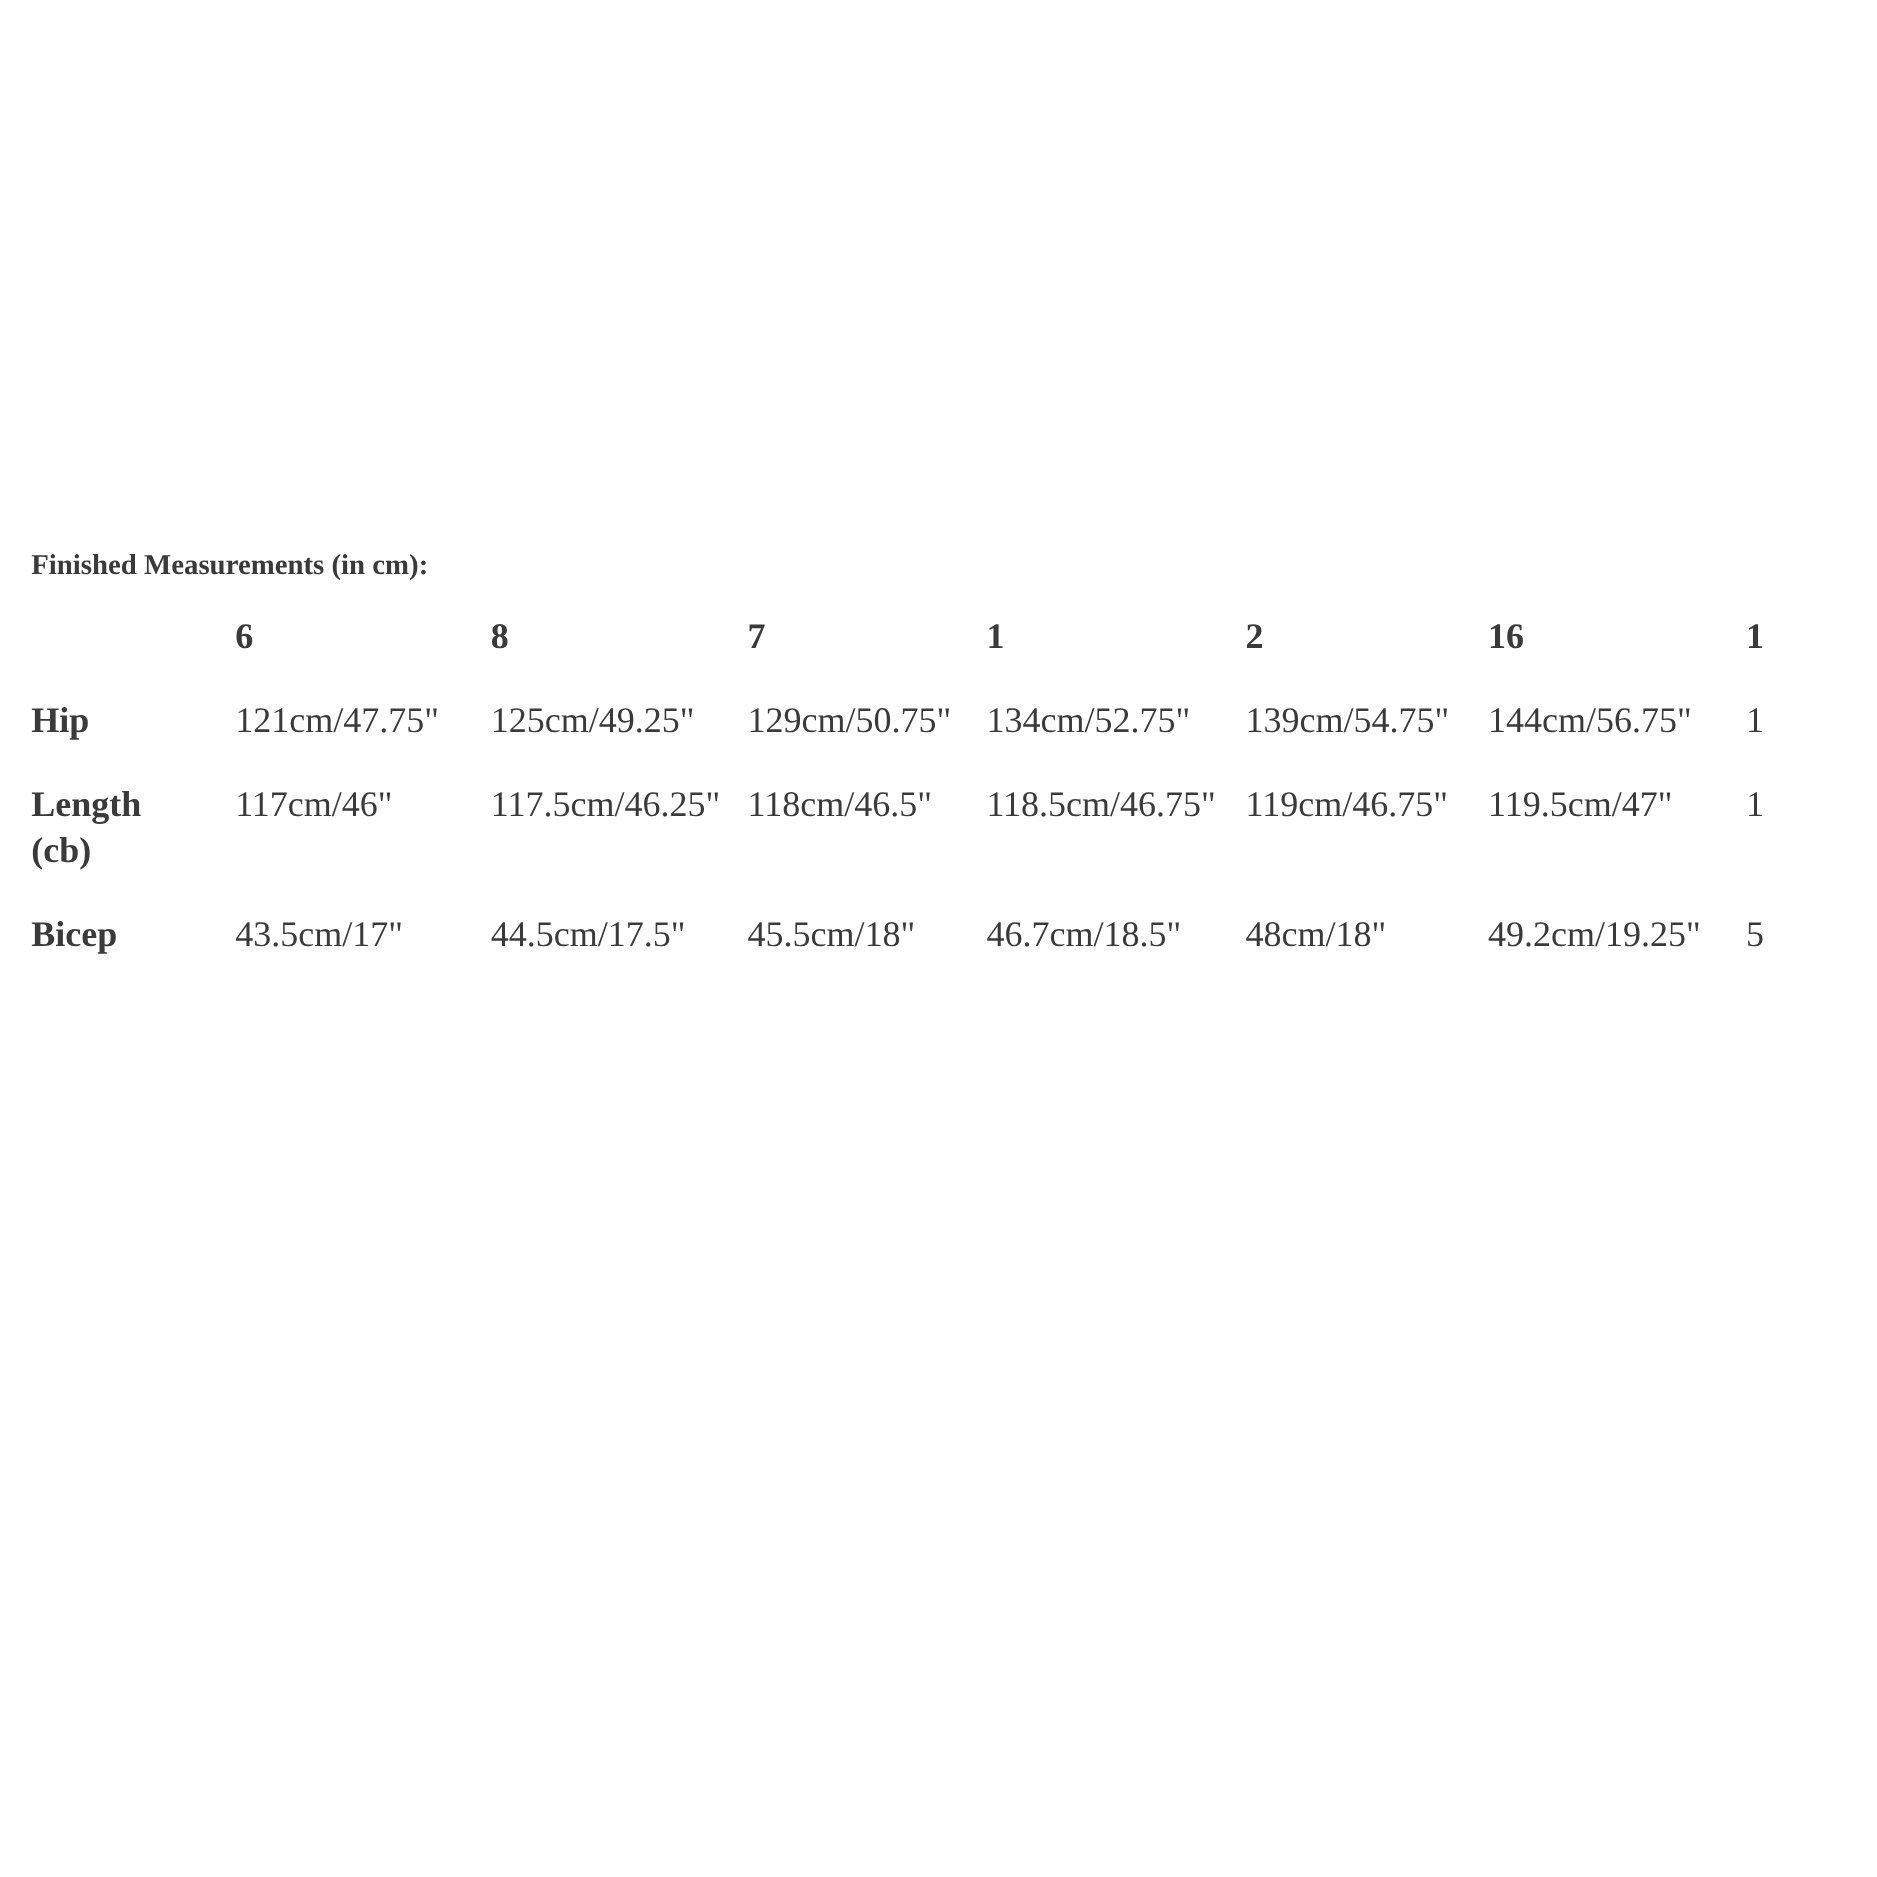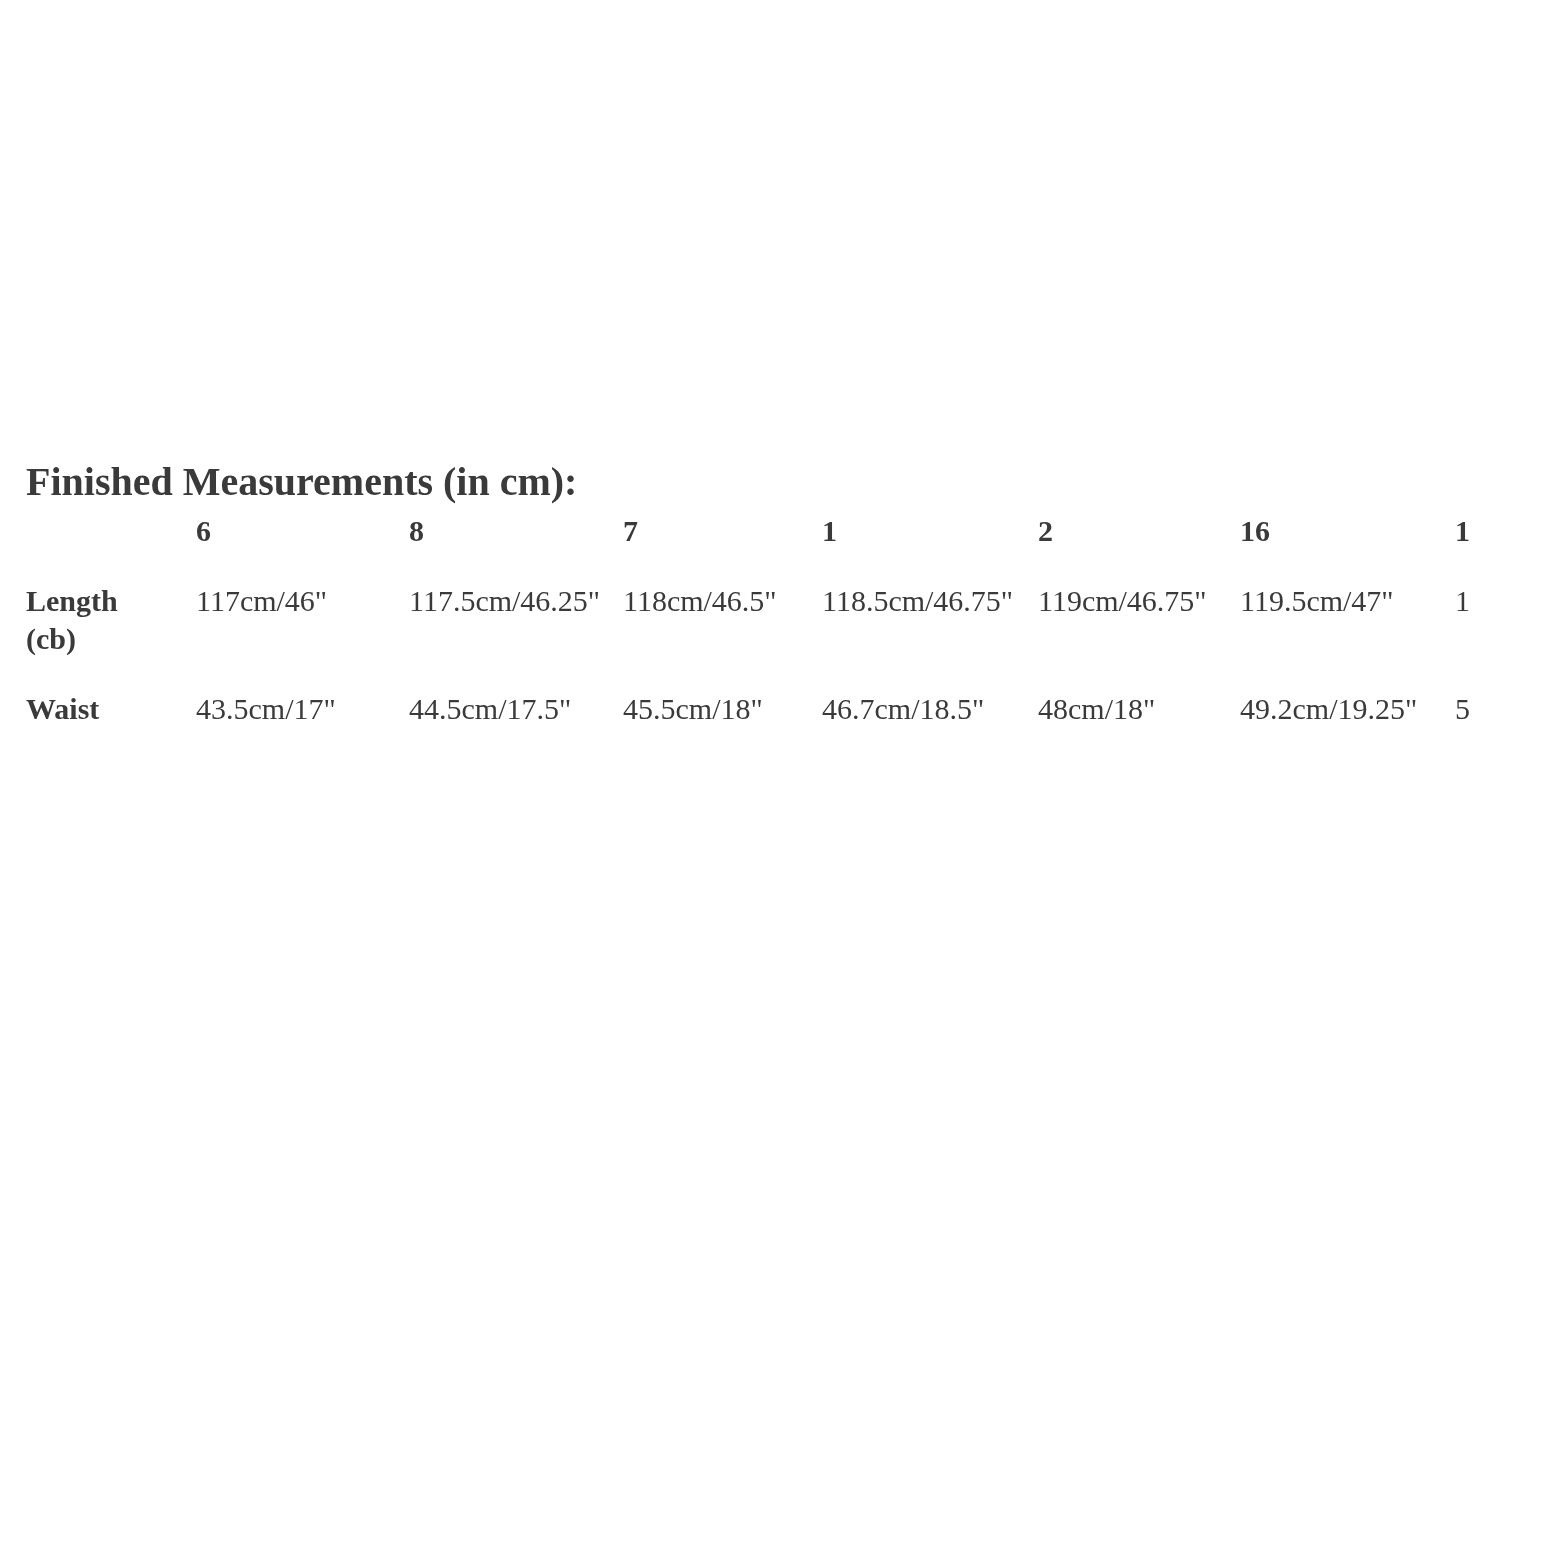--- a/index.html
+++ b/index.html
@@ -13,21 +13,21 @@
     height: 1564px;
     background: #ffffff;
     font-family: "Liberation Serif", serif;
     color: #3a3a3a;
     overflow: hidden;
   }
   .title {
     position: absolute;
     left: 26px;
     top: 458px;
-    font-size: 40px;
+    font-size: 24px;
     font-weight: bold;
     white-space: nowrap;
   }
   table.meas {
     position: absolute;
     left: 26px;
     top: 512px;
     border-collapse: collapse;
     table-layout: fixed;
   }
@@ -79,39 +79,51 @@
       <th>8</th>
       <th>7</th>
       <th>1</th>
       <th>2</th>
       <th>16</th>
       <th>1</th>
     </tr>
 
 
 
+    <tr>
+      <th>
+        <div>Hip</div>
+      </th>
+      <td>121cm/47.75"</td>
+      <td>125cm/49.25"</td>
+      <td>129cm/50.75"</td>
+      <td>134cm/52.75"</td>
+      <td>139cm/54.75"</td>
+      <td>144cm/56.75"</td>
+      <td>1</td>
+    </tr>
 
     <tr>
       <th>
         <div>Length</div>
         <div>(cb)</div>
       </th>
       <td>117cm/46"</td>
       <td>117.5cm/46.25"</td>
       <td>118cm/46.5"</td>
       <td>118.5cm/46.75"</td>
       <td>119cm/46.75"</td>
       <td>119.5cm/47"</td>
       <td>1</td>
     </tr>
 
 
     <tr>
       <th>
-        <div>Waist</div>
+        <div>Bicep</div>
       </th>
       <td>43.5cm/17"</td>
       <td>44.5cm/17.5"</td>
       <td>45.5cm/18"</td>
       <td>46.7cm/18.5"</td>
       <td>48cm/18"</td>
       <td>49.2cm/19.25"</td>
       <td>5</td>
     </tr>
   </tbody>

